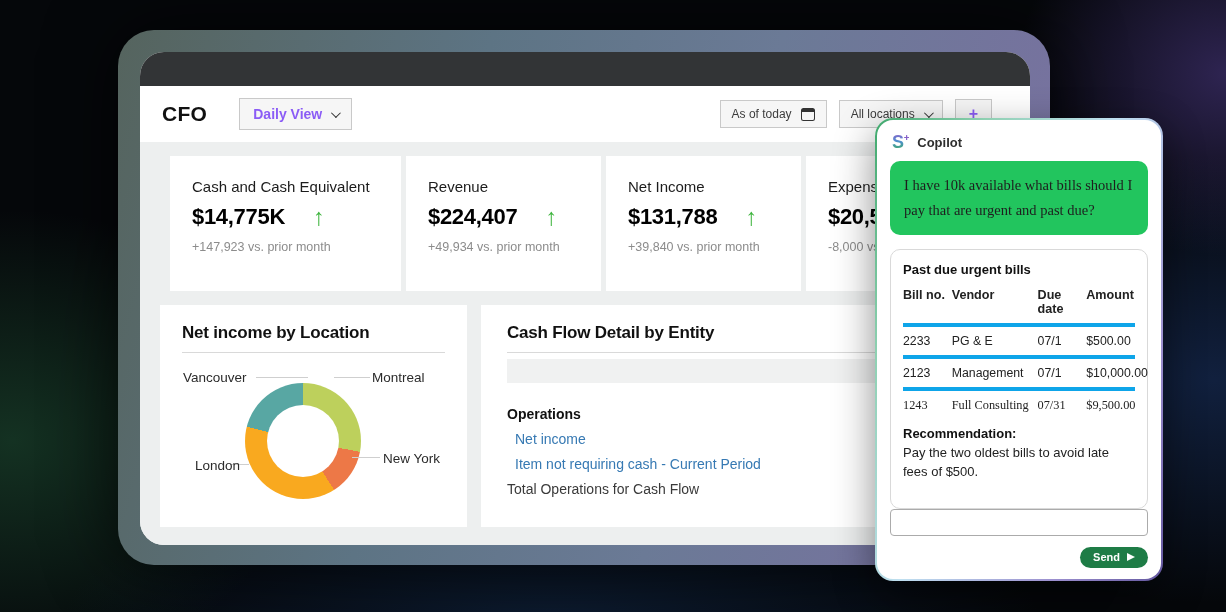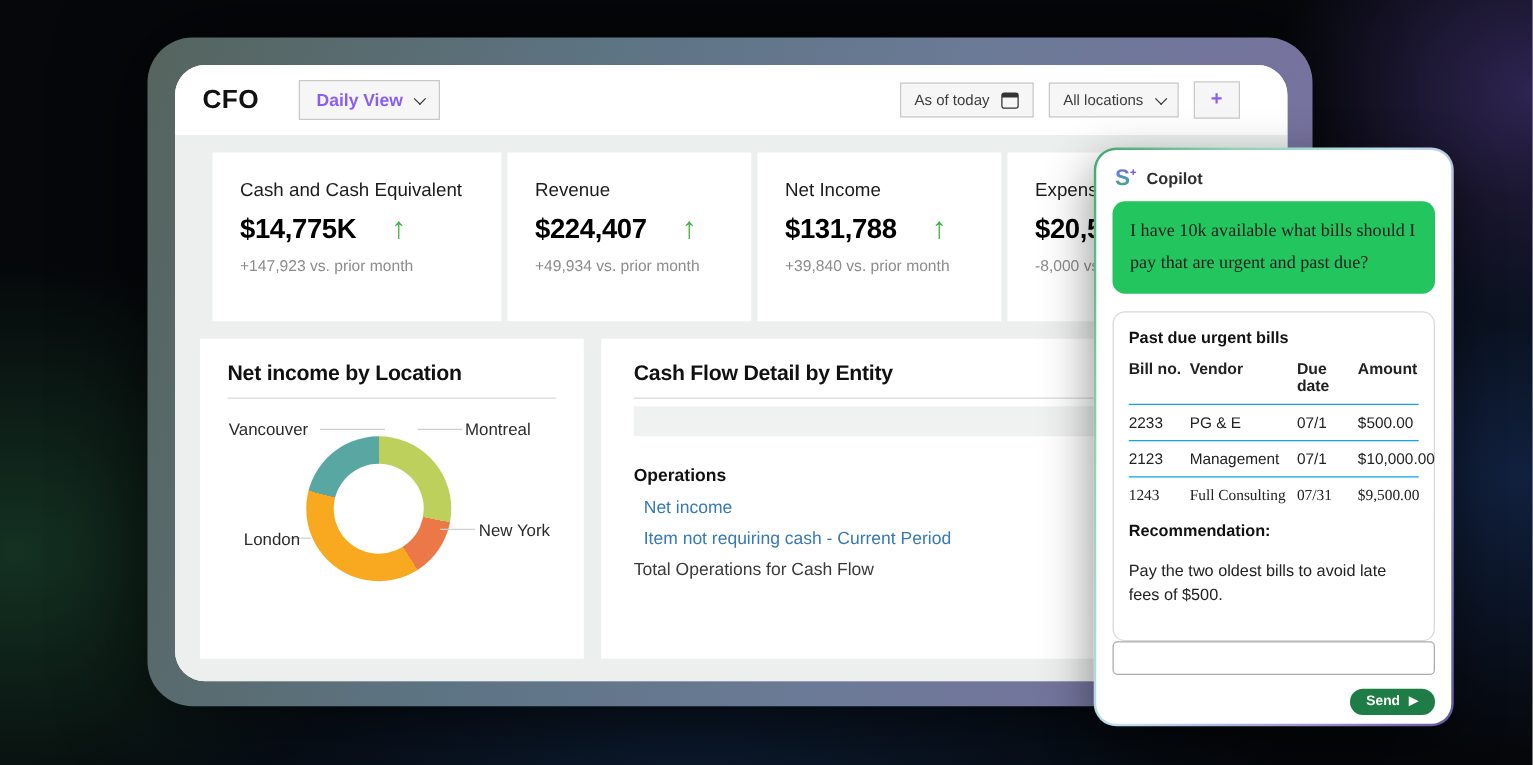--- a/index.html
+++ b/index.html
@@ -19,21 +19,21 @@
   .tablet {
     position:absolute; left:118px; top:30px; width:932px; height:535px;
     border-radius:36px;
     padding:22px 20px 20px 22px;
     background:linear-gradient(105deg,#55645e 0%,#5d7484 35%,#6b7a96 62%,#7b6fa2 100%);
     box-shadow:0 0 70px rgba(0,0,0,.65);
   }
   .screen {
     width:100%; height:100%;
     border-radius:24px; overflow:hidden; background:#fff;
-    display:flex; flex-direction:row;
+    display:flex; flex-direction:column;
   }
   .browser-bar { height:34px; background:#323436; flex:none; }
 
   .dash { flex:1; display:flex; flex-direction:column; min-height:0; }
   .dash-header { height:56px; flex:none; display:flex; align-items:center; padding:0 22px; background:#fff; }
   .app-title { font-size:21px; font-weight:800; letter-spacing:.3px; color:#111; }
   .btn {
     display:inline-flex; align-items:center; gap:9px;
     background:#f6f6f6; border:1px solid #c9c9c9;
     color:#8b5cf6; cursor:pointer;
@@ -94,26 +94,26 @@
   .cp-header { display:flex; align-items:center; gap:8px; padding:2px 2px 10px; flex:none; }
   .cp-logo { font-size:18px; font-weight:800; line-height:1;
     background:linear-gradient(180deg,#8a5fc8 0%,#4f8fd0 45%,#3fae5f 100%);
     -webkit-background-clip:text; background-clip:text; color:transparent; position:relative; }
   .cp-logo sup { font-size:9px; color:#8a5fc8; -webkit-text-fill-color:#8a5fc8; }
   .cp-brand { font-size:13px; font-weight:800; color:#2e2e2e; }
   .cp-user-bubble { background:#22c55e; border-radius:10px; padding:12px 14px; font-size:14.5px; line-height:1.72; color:#1e1e1e; flex:none;font-family:Liberation Serif, serif; }
   .cp-response { margin-top:14px; border:1px solid #d9d9d9; border-radius:10px; padding:12px 12px 26px; flex:none; }
   .cp-resp-title { font-size:13px; font-weight:800; color:#111; }
   .cp-table { width:100%; margin-top:4px; font-size:12.3px; color:#222; }
-  .cp-tr { display:flex; padding:7px 0; border-bottom:1px solid #0ea5e9; align-items:baseline; }
+  .cp-tr { display:flex; padding:7px 0; border-bottom:4px solid #0ea5e9; align-items:baseline; }
   .cp-tr.last { border-bottom:none;font-family:Liberation Serif, serif; }
   .cp-tr.head { font-weight:800; font-size:12.6px; }
   .col-bill { width:21%; } .col-vendor { width:37%; } .col-due { width:21%; } .col-amt { width:21%; white-space:nowrap; }
   .cp-reco-label { font-size:13px; font-weight:800; color:#111; margin-top:6px; }
-  .cp-reco-text { font-size:13px; color:#222; line-height:1.45; margin-top:16px; }
+  .cp-reco-text { font-size:13px; color:#222; line-height:1.45; margin-top:3px; }
   .cp-spacer { flex:1; }
   .cp-input { height:27px; border:1px solid #ababab; border-radius:4px; background:#fff; width:100%; flex:none; outline:none; padding:0 8px; font-size:13px; font-family:"Liberation Sans",sans-serif; }
   .cp-send-row { display:flex; justify-content:flex-end; margin-top:11px; flex:none; }
   .send-btn { display:inline-flex; align-items:center; gap:7px; background:#1e7c46; color:#fff;
     border:none; border-radius:999px; padding:4px 13px 5px; font-size:11px; font-weight:800; cursor:pointer; }
   .send-arrow { width:0; height:0; border-left:8px solid #fff; border-top:4.5px solid transparent; border-bottom:4.5px solid transparent; display:inline-block; }
 </style>
 </head>
 <body>
 

